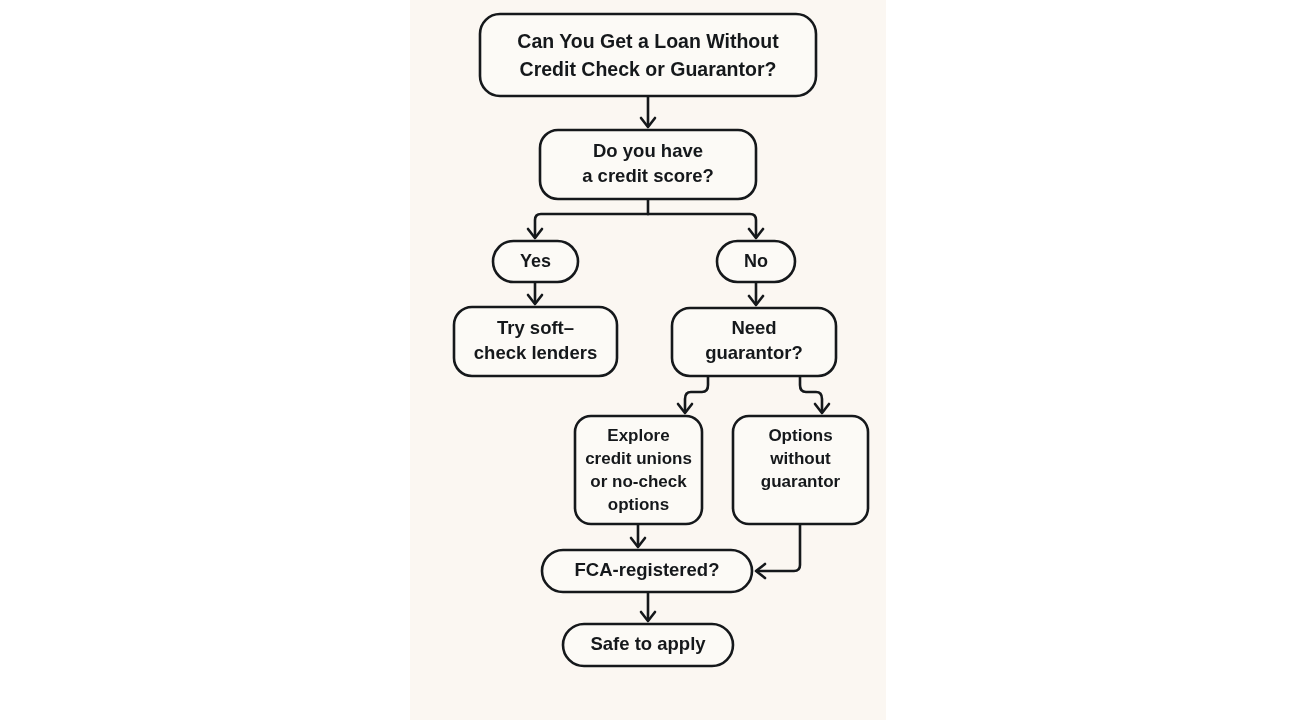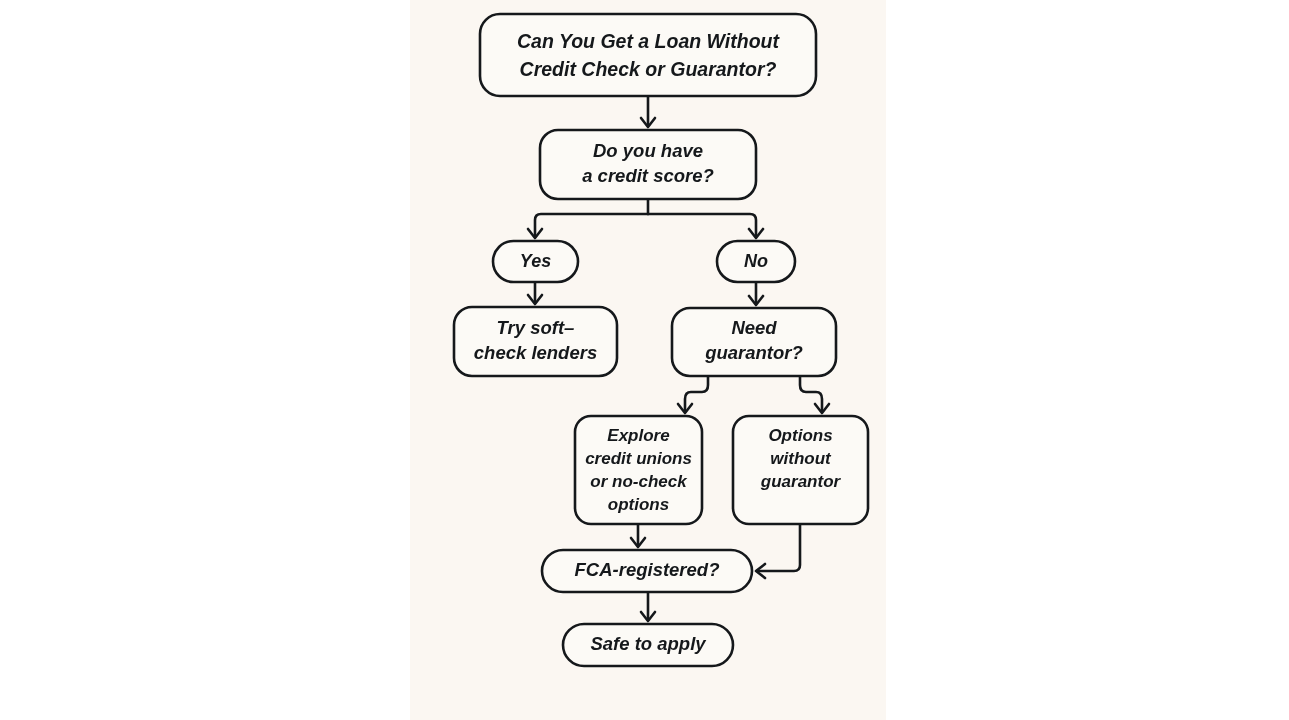--- a/index.html
+++ b/index.html
@@ -63,21 +63,21 @@
     fill: none;
     stroke: #15181b;
     stroke-width: 2.6;
     stroke-linecap: round;
     stroke-linejoin: round;
   }
 </style>
 </head>
 <body>
 
-<div id="stage" style="background: rgb(255, 255, 255); font-style: italic;">
+<div id="stage" style="background: rgb(255, 255, 255);">
   <div id="canvas" style="background: rgb(251, 247, 242); left: 410px; width: 476px; height: 720px;">
     <svg id="flow" viewBox="0 0 476 720" xmlns="http://www.w3.org/2000/svg">
 
       <g>
 
         <g>
           <path class="edge" d="M238,96 L238,126" stroke="#15181b"></path>
           <path class="arrowhead" d="M231,118 L238,127 L245,118" stroke="#15181b"></path>
         </g>
 

